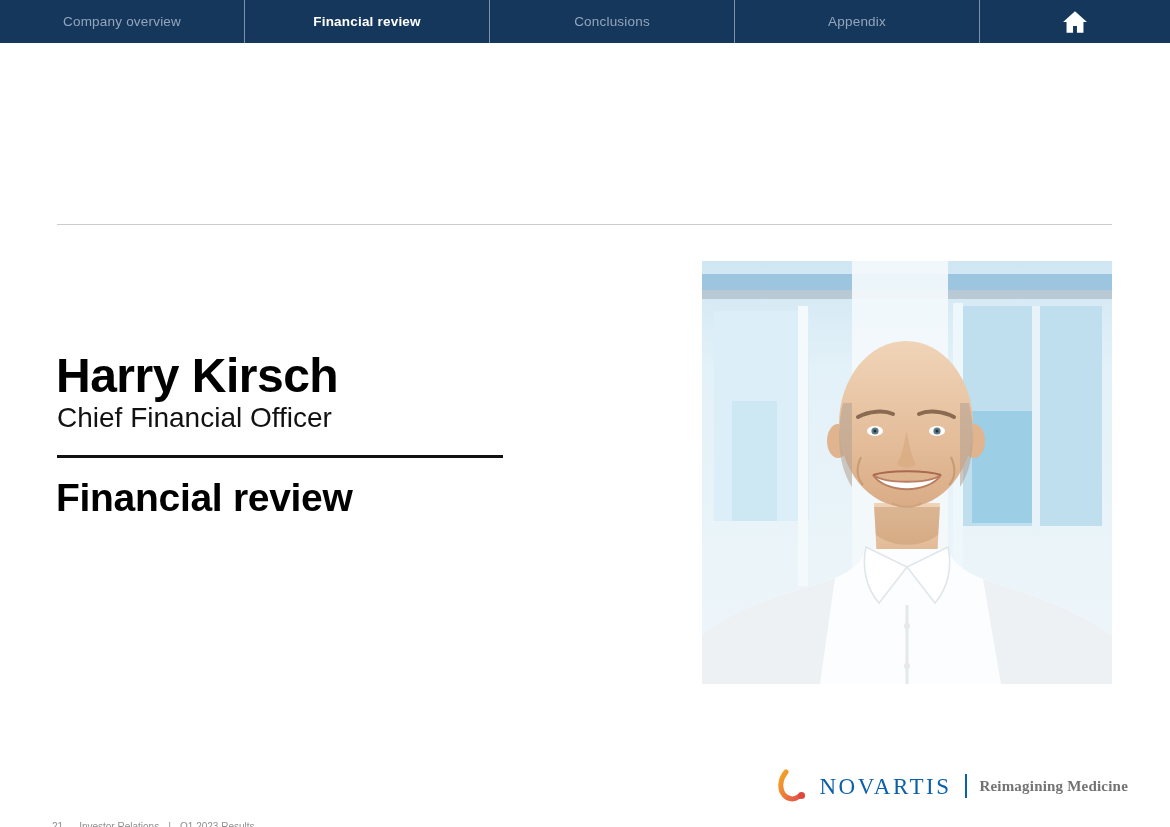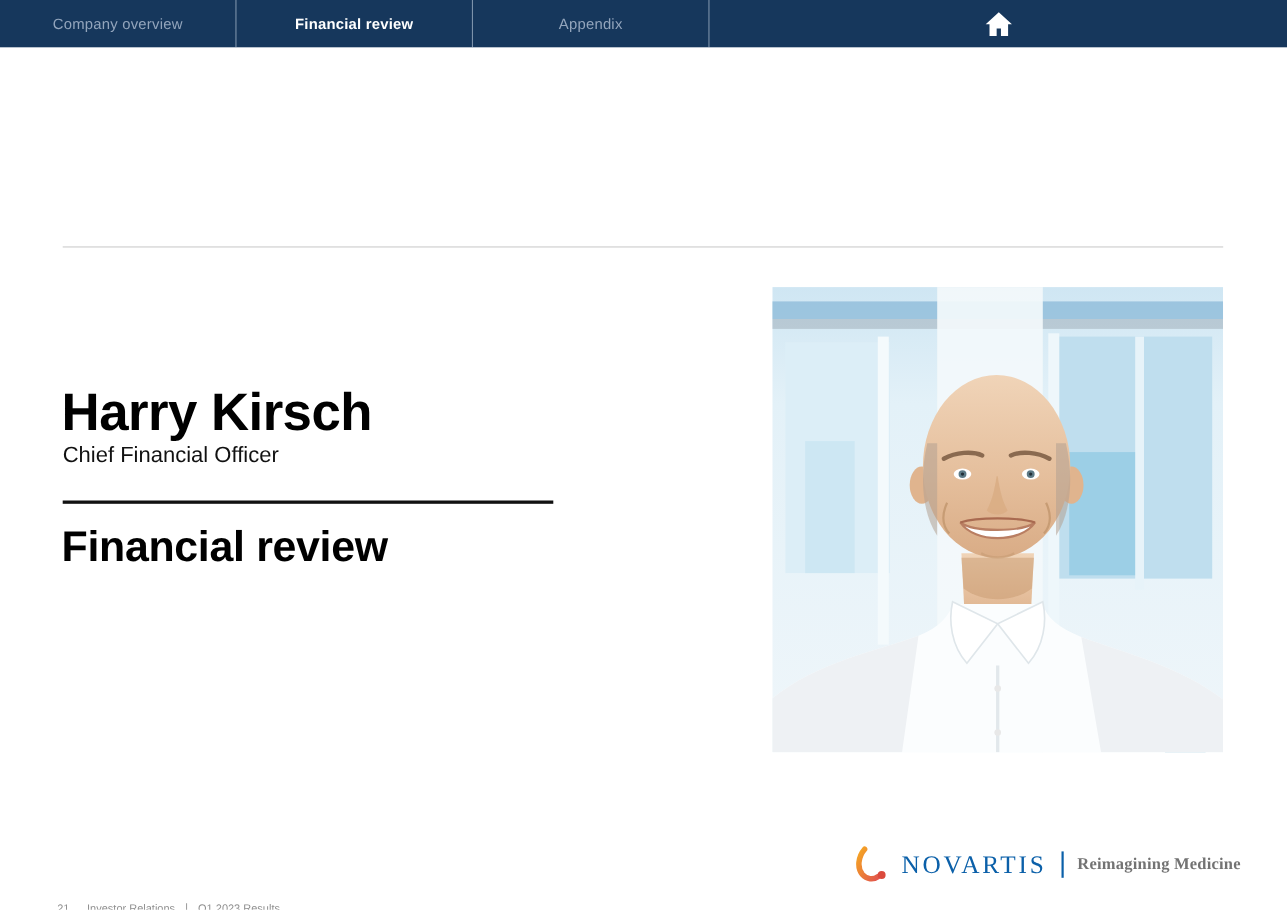--- a/index.html
+++ b/index.html
@@ -11,21 +11,21 @@
     overflow:hidden;
   }
 
   
   .navbar {
     position:absolute; top:0; left:0; width:1170px; height:43px;
     background:#16375C;
     display:flex;
   }
   .nav-tab {
-    width:215px; height:43px;
+    width:245px; height:43px;
     display:flex; align-items:center; justify-content:center;
     color:#93A5BC; font-size:13.5px; letter-spacing:.2px;
     cursor:pointer;
     border-right:1px solid rgba(210,222,235,.55);
   }
   .nav-tab:first-child { border-left:none; }
   .nav-tab.active { color:#FFFFFF; font-weight:bold; }
   .nav-home {
     flex:1; height:43px;
     display:flex; align-items:center; justify-content:center;
@@ -38,21 +38,21 @@
     position:absolute; top:224px; left:57px; width:1055px; height:1px;
     background:#cccccc;
   }
   .speaker-name {
     position:absolute; left:56px; top:350px;
     font-size:48px; font-weight:bold; color:#000;
     letter-spacing:-.5px; line-height:1.1; white-space:nowrap;
   }
   .speaker-title {
     position:absolute; left:57px; top:403px;
-    font-size:20px; font-weight:normal; color:#111;
+    font-size:28px; font-weight:normal; color:#111;
     line-height:1.1; white-space:nowrap;
   }
   .title-underline {
     position:absolute; left:57px; top:455px; width:446px; height:3px;
     background:#111;
   }
   .slide-title {
     position:absolute; left:56px; top:474px;
     font-size:39px; font-weight:bold; color:#000;
     line-height:47px; letter-spacing:-.3px;
@@ -96,20 +96,23 @@
 </style>
 </head>
 <body>
 
 <nav class="navbar">
   <div class="nav-tab">
     <span>Company overview</span>
   </div>
   <div class="nav-tab active">
     <span>Financial review</span>
+  </div>
+  <div class="nav-tab">
+    <span>Conclusions</span>
   </div>
   <div class="nav-tab">
     <span>Appendix</span>
   </div>
   <div class="nav-home">
     <span>
       <svg viewBox="0 0 24 22">
         <path d="M12 1 L23 11 h-3.2 v10 h-6 v-6.4 h-3.6 V21 h-6 V11 H1 Z" fill="#ffffff"></path>
       </svg>
     </span>

